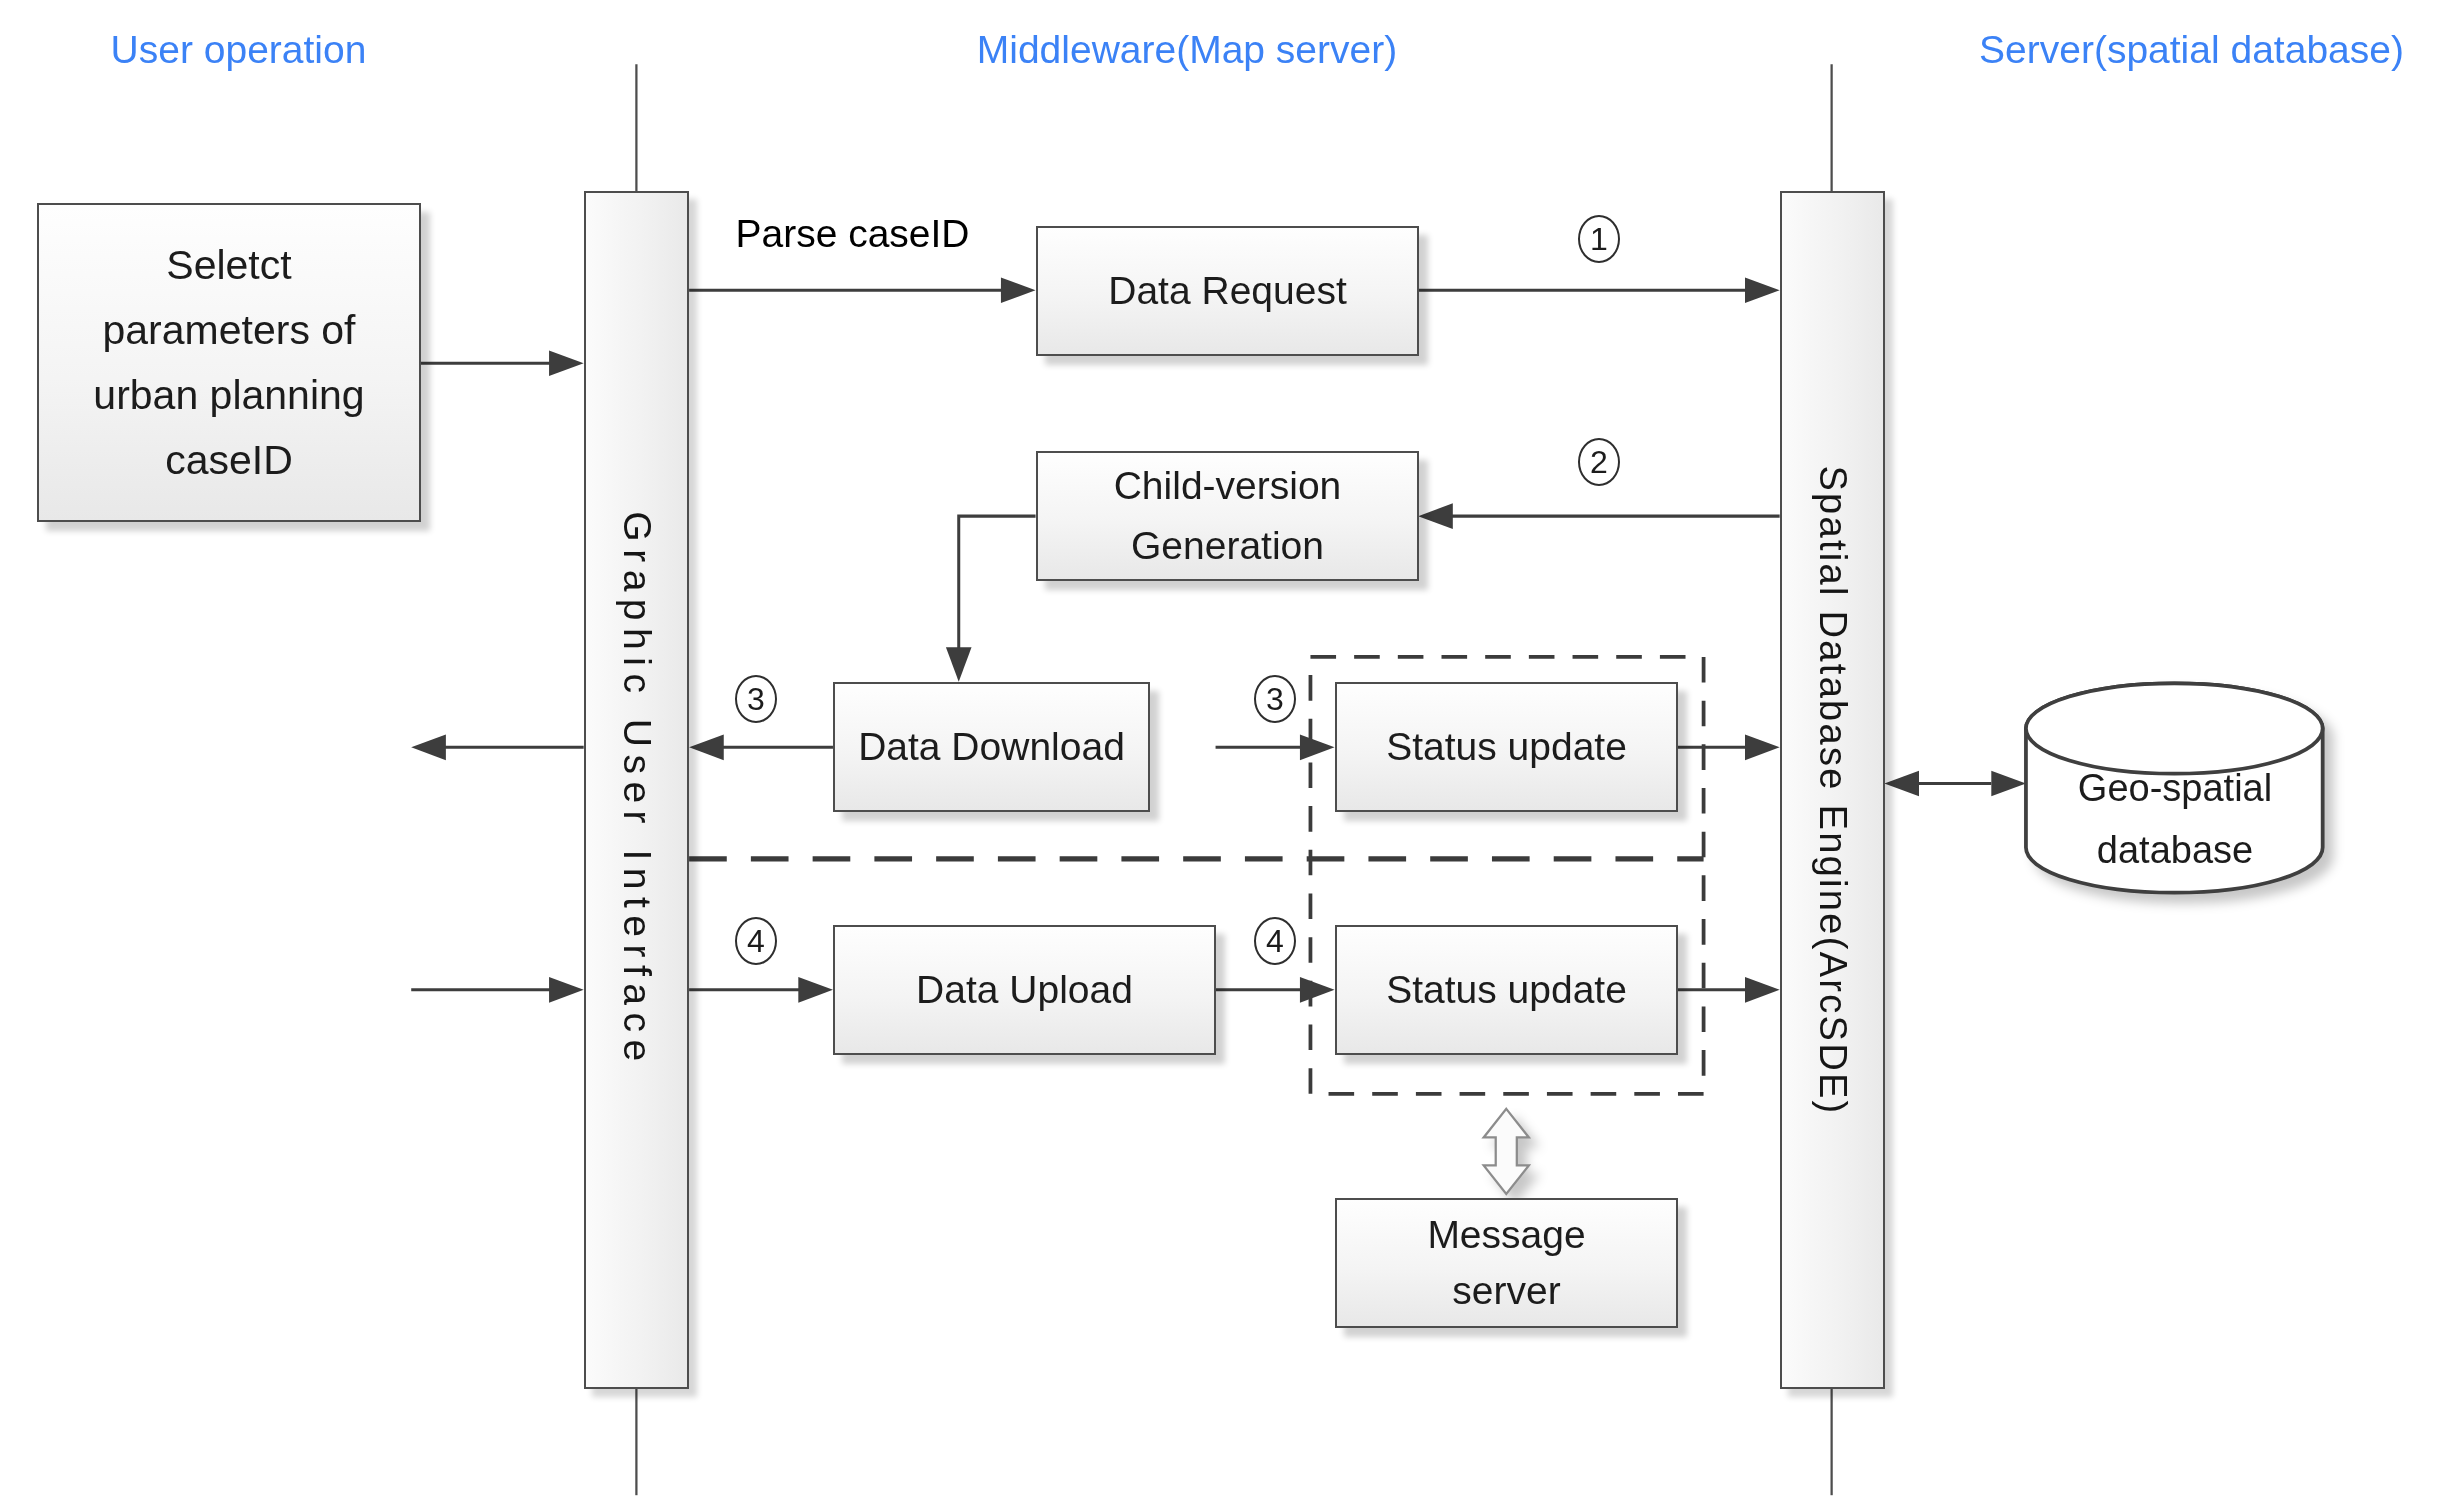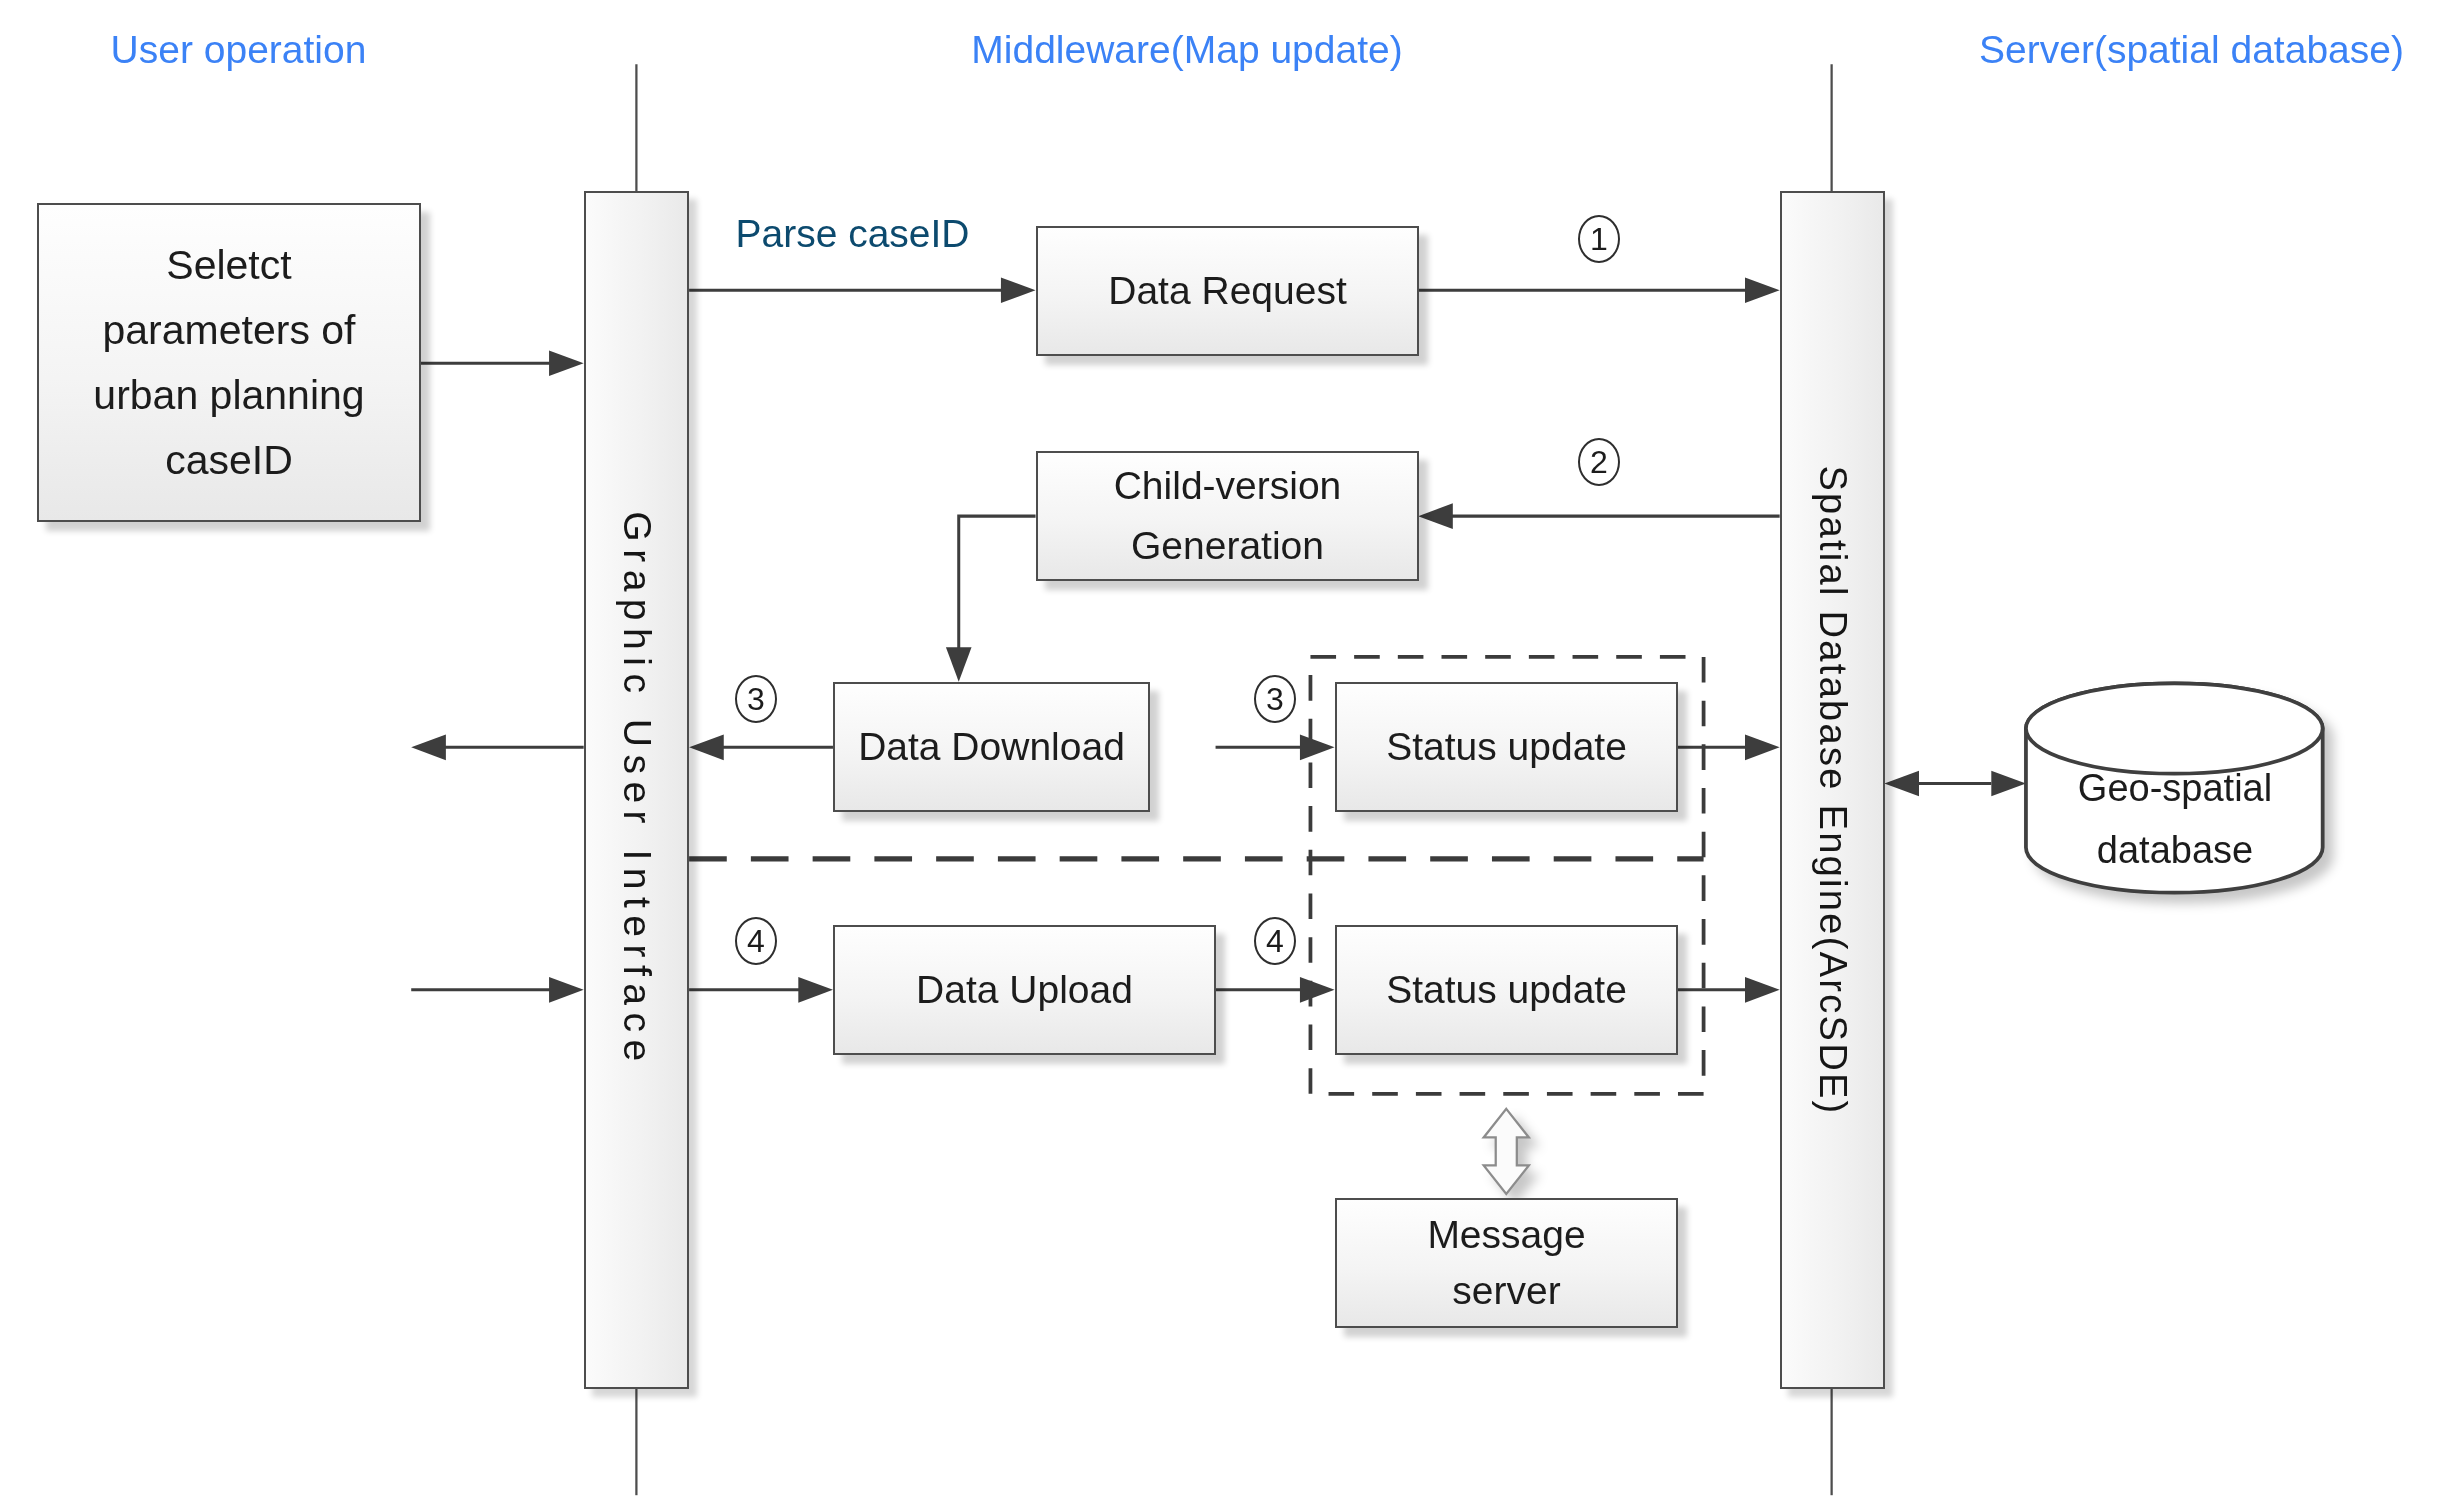--- a/index.html
+++ b/index.html
@@ -39,21 +39,21 @@
   .vtext.gui{font-size:39px;letter-spacing:7.5px;}
   .vtext.sde{font-size:38px;letter-spacing:2.3px;}
 
   .step{
     position:absolute;width:42px;height:48px;border:2.3px solid #2e2e2e;
     border-radius:50%;display:flex;align-items:center;justify-content:center;
     font-size:32px;color:#1c1c1c;background:transparent;
   }
 
   .edgelabel{
-    position:absolute;font-size:39px;white-space:nowrap;color:#0c4a6e;
+    position:absolute;font-size:39px;white-space:nowrap;color:#000000;
   }
 
   .cyl-label{
     position:absolute;left:2034px;top:757px;width:282px;text-align:center;
     font-size:38px;line-height:62px;white-space:pre-line;
   }
 
   .shadowed{filter:drop-shadow(12px 12px 7px rgba(0,0,0,0.22));}
 </style>
 </head>
@@ -138,21 +138,21 @@
 
     <polygon class="shadowed" points="2000,1472 2030,1510 2014,1510 2014,1547 2030,1547 2000,1585 1970,1547 1986,1547 1986,1510 1970,1510" fill="#fbfbfb" stroke="#8c8c8c" stroke-width="3"></polygon>
 
     <g class="shadowed">
       <path d="M2690,967 A197 60 0 0 1 3084 967 L3084,1125 A197 60 0 0 1 2690 1125 Z" fill="#ffffff" stroke="#3f3f3f" stroke-width="5"></path>
       <ellipse cx="2887" cy="967" rx="197" ry="60" fill="#ffffff" stroke="#3f3f3f" stroke-width="5"></ellipse>
     </g>
   </svg>
 
   <div class="hdr" style="left:50px;width:377px;">User operation</div>
-  <div class="hdr" style="left:961px;width:452px;">Middleware(Map update)</div>
+  <div class="hdr" style="left:961px;width:452px;">Middleware(Map server)</div>
   <div class="hdr" style="left:1928px;width:527px;">Server(spatial database)</div>
 
   <div class="lane" style="left:584px;">
     <span class="vtext gui">Graphic User Interface</span>
   </div>
   <div class="lane" style="left:1780px;">
     <span class="vtext sde">Spatial Database Engine(ArcSDE)</span>
   </div>
 
   <div class="node big" style="left:37px;top:203px;width:384px;height:319px;">Seletct

